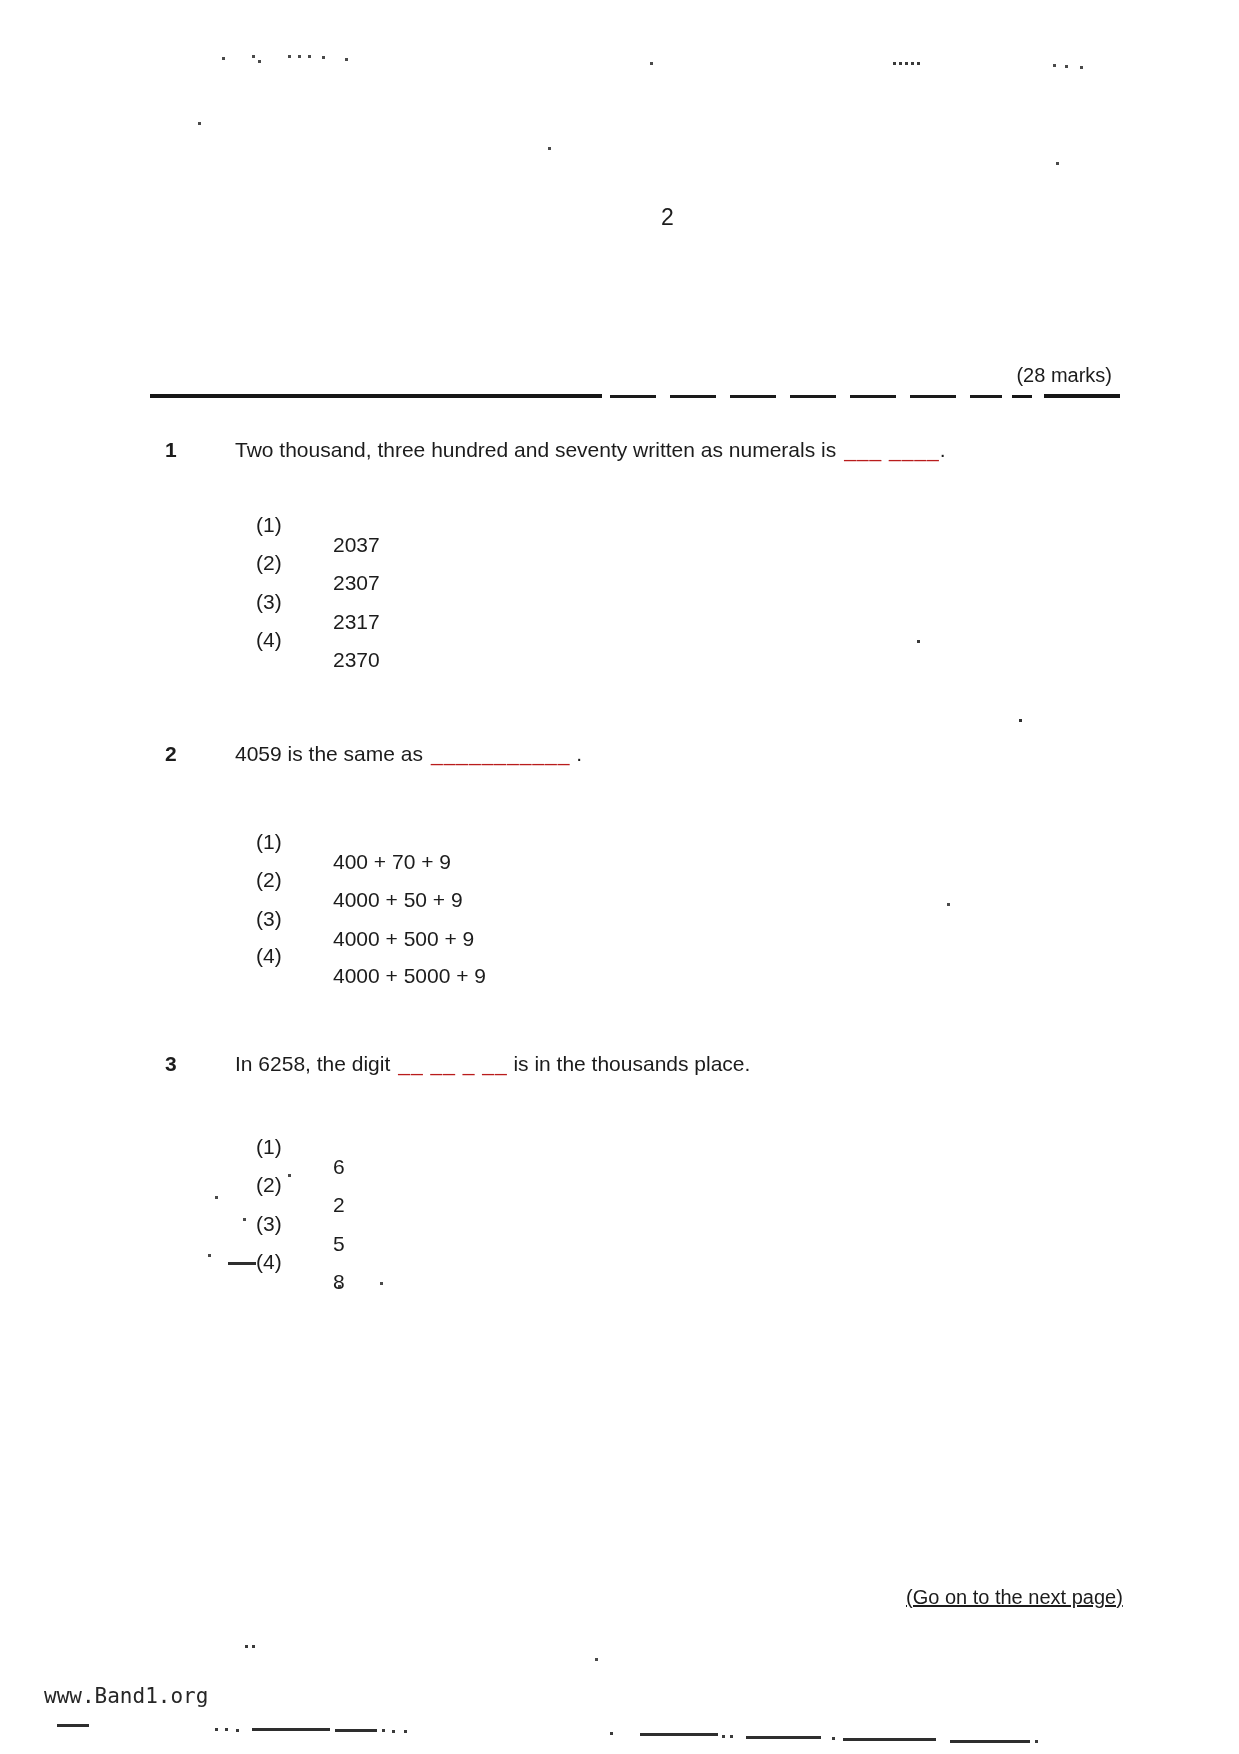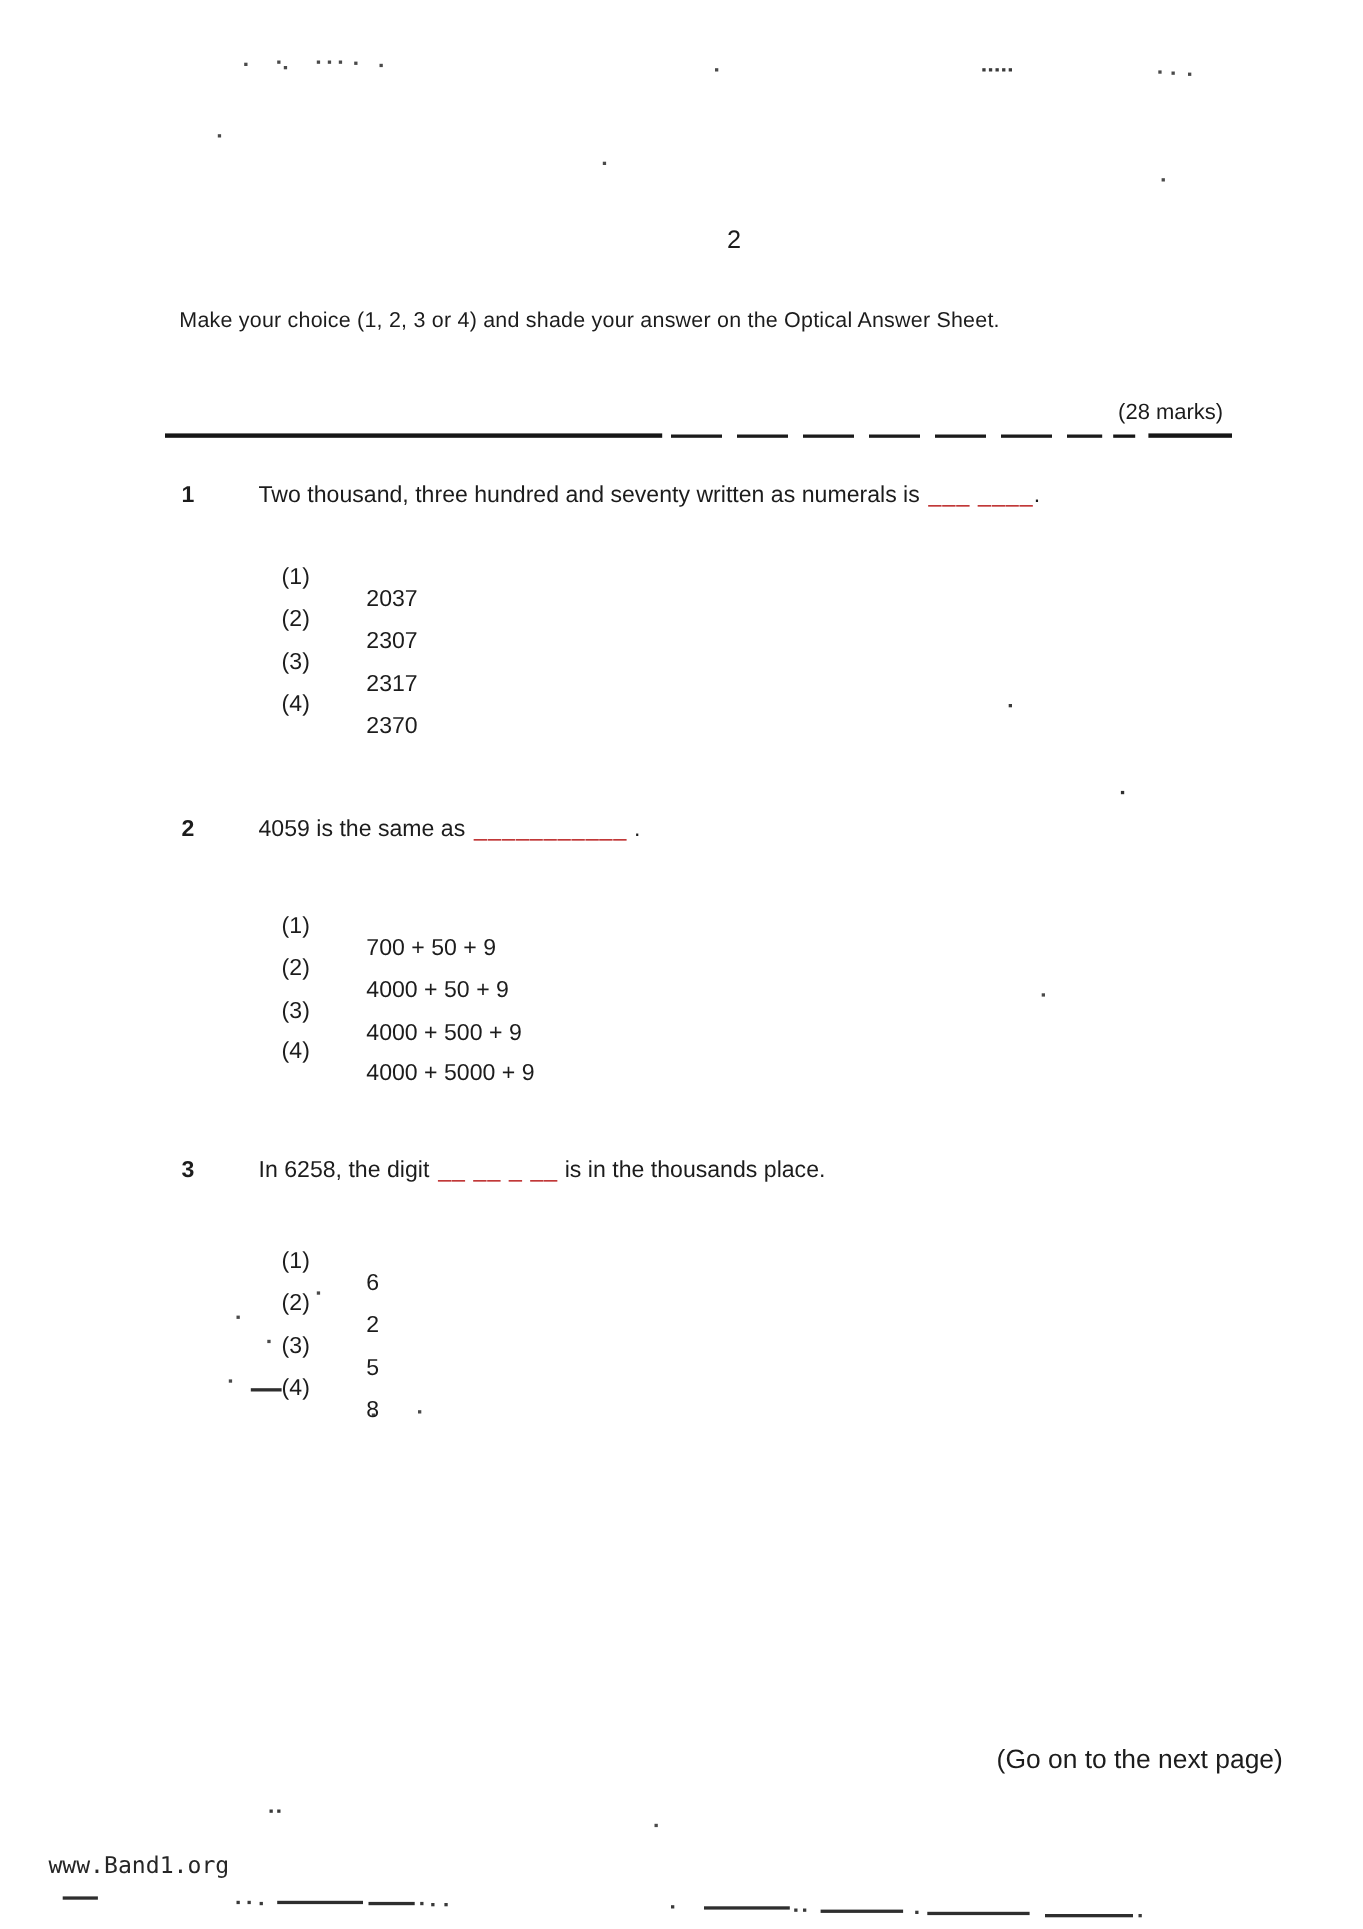--- a/index.html
+++ b/index.html
@@ -28,21 +28,21 @@
 
   .qline { position: absolute; left: 165px; white-space: nowrap; font-size: 21px; }
   .qnum { font-weight: bold; }
   .qtext { position: absolute; left: 70px; top: 0; white-space: nowrap; }
   .blank { margin-left: 8px; letter-spacing: 1px; color: #b91c1c; }
 
   .opt { position: absolute; left: 256px; font-size: 21px; white-space: nowrap; }
   .opt .value { position: absolute; left: 77px; white-space: nowrap; margin-top: 20px; }
   .opt .marker { display: inline-block; }
 
-  .footer-note { left: 906px; top: 1586px; font-size: 24px; }
+  .footer-note { left: 906px; top: 1586px; font-size: 20px; text-decoration: underline; }
   .watermark { left: 44px; top: 1684px; font-size: 21px; font-family: "DejaVu Sans Mono", monospace; color: #262626; }
 
   .dash { position: absolute; height: 3px; background: #2e2e2e; }
   .speck3 {
     position: absolute; left: 0; top: 0; width: 3px; height: 3px; background: transparent;
     box-shadow:
       222px 57px #4a4a4a, 252px 55px #4a4a4a, 258px 60px #4a4a4a, 288px 55px #4a4a4a,
       298px 55px #4a4a4a, 308px 55px #4a4a4a, 322px 56px #4a4a4a, 345px 58px #4a4a4a,
       650px 62px #4a4a4a, 893px 62px #3a3a3a, 899px 62px #3a3a3a, 905px 62px #3a3a3a,
       911px 62px #3a3a3a, 917px 62px #3a3a3a, 1053px 64px #4a4a4a, 1065px 65px #4a4a4a,
@@ -58,21 +58,20 @@
 </head>
 <body>
 
 <div class="page">
 
   <div class="speck3"></div>
 
   <div class="abs page-number">2</div>
 
   <div class="abs instructions">
-    <div>Make your choice (1, 2, 3 or 4) and shade your answer on the Optical Answer Sheet.</div>
   </div>
   <div class="abs marks">(28 marks)</div>
 
   <div class="abs rule" style="left:150px; top:394px; width:452px; height:4px;"></div>
   <div class="abs rule-broken" style="left:610px; top:395px; width:392px;"></div>
   <div class="abs rule" style="left:1012px; top:395px; width:20px; height:3px;"></div>
   <div class="abs rule" style="left:1044px; top:394px; width:76px; height:4px;"></div>
 
   <div class="qline" style="top:438px;">
     <span class="qnum">1</span>
@@ -94,21 +93,21 @@
     <span class="marker">(4)</span>
     <span class="value">2370</span>
   </div>
 
   <div class="qline" style="top:742px;">
     <span class="qnum">2</span>
     <span class="qtext"><span>4059 is the same as</span><span class="blank">___________</span><span> .</span></span>
   </div>
   <div class="opt" style="top:830px;">
     <span class="marker">(1)</span>
-    <span class="value">700 + 50 + 9</span>
+    <span class="value">400 + 70 + 9</span>
   </div>
   <div class="opt" style="top:868px;">
     <span class="marker">(2)</span>
     <span class="value">4000 + 50 + 9</span>
   </div>
   <div class="opt" style="top:907px;">
     <span class="marker">(3)</span>
     <span class="value">4000 + 500 + 9</span>
   </div>
   <div class="opt" style="top:944px;">

